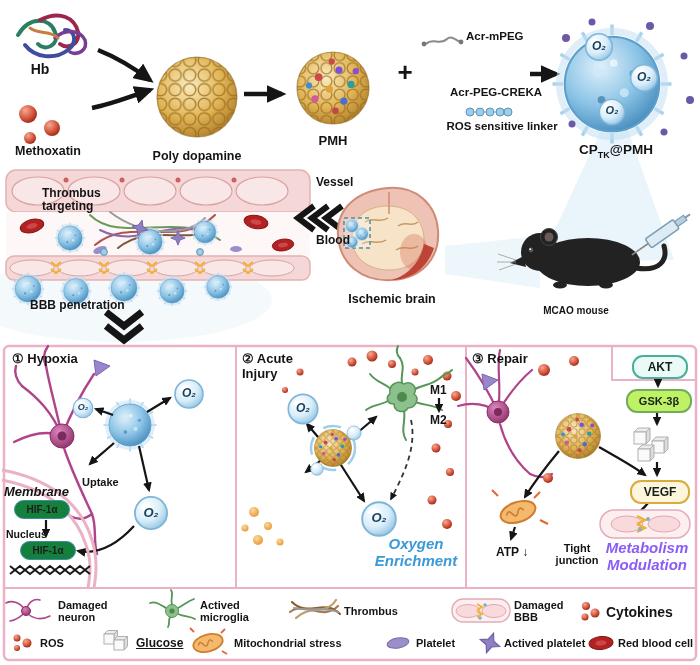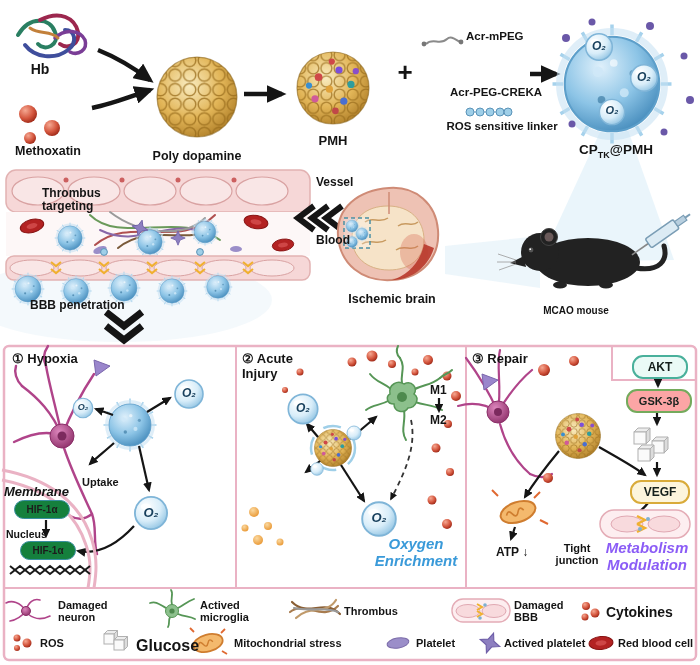--- a/index.html
+++ b/index.html
@@ -7,21 +7,21 @@
          font-family:"Liberation Sans",sans-serif;}
   #stage svg{position:absolute;left:0;top:0;}
   .lab{position:absolute;font-weight:700;color:#141414;line-height:1.12;font-size:12px;}
   .ctr{text-align:center;}
   .o2lab{position:absolute;font-style:italic;font-weight:700;color:#173f5c;text-align:center;line-height:1;}
   .oval{position:absolute;border:1.6px solid #3a8fa0;border-radius:10px;background:#15803d;
         display:flex;align-items:center;justify-content:center;font-weight:700;font-size:10px;color:#1c1c1c;}
   .pbox{position:absolute;border-radius:11px;display:flex;align-items:center;justify-content:center;
         font-weight:700;font-size:12px;color:#15201c;}
   .akt{background:#eafaf6;border:2px solid #49b09b;}
-  .gsk{background:#fca5a5;border:2px solid #74aa5c;text-align:center;}
+  .gsk{background:#bef264;border:2px solid #74aa5c;text-align:center;}
   .vegf{background:#fdf5dc;border:2px solid #d9ab3a;}
   .tagline{position:absolute;font-style:italic;font-weight:700;font-size:15px;text-align:center;line-height:1.1;}
   .tag-green{color:#76b043;}
   .tag-blue{color:#3a9ad9;}
   .tag-mag{color:#8b5cf6;}
   sub{font-size:9px;}
 </style>
 </head>
 <body>
 
@@ -570,19 +570,19 @@
 <div class="lab" style="left:496px;top:546px;width:56px;">ATP ↓</div>
 <div class="lab ctr" style="left:548px;top:542px;width:58px;font-size:11px;">Tight junction</div>
 <div class="tagline tag-mag" style="left:598px;top:540px;width:98px;">Metabolism Modulation</div>
 
 <div class="lab" style="left:58px;top:599px;width:60px;font-size:11px;">Damaged neuron</div>
 <div class="lab" style="left:200px;top:599px;width:64px;font-size:11px;">Actived microglia</div>
 <div class="lab" style="left:344px;top:605px;width:64px;font-size:11px;">Thrombus</div>
 <div class="lab" style="left:514px;top:599px;width:60px;font-size:11px;">Damaged BBB</div>
 <div class="lab" style="left:606px;top:605px;width:66px;font-size:14px;">Cytokines</div>
 <div class="lab" style="left:40px;top:637px;width:38px;font-size:11px;">ROS</div>
-<div class="lab" style="left:136px;top:637px;width:56px;font-size:16px;">Glucose</div>
+<div class="lab" style="left:136px;top:637px;width:56px;font-size:12px;text-decoration:underline;">Glucose</div>
 <div class="lab" style="left:234px;top:637px;width:132px;font-size:11px;">Mitochondrial stress</div>
 <div class="lab" style="left:416px;top:637px;width:52px;font-size:11px;">Platelet</div>
 <div class="lab" style="left:504px;top:637px;width:82px;font-size:11px;">Actived platelet</div>
 <div class="lab" style="left:618px;top:637px;width:78px;font-size:11px;">Red blood cell</div>
 
 </div>
 
 </body></html>

